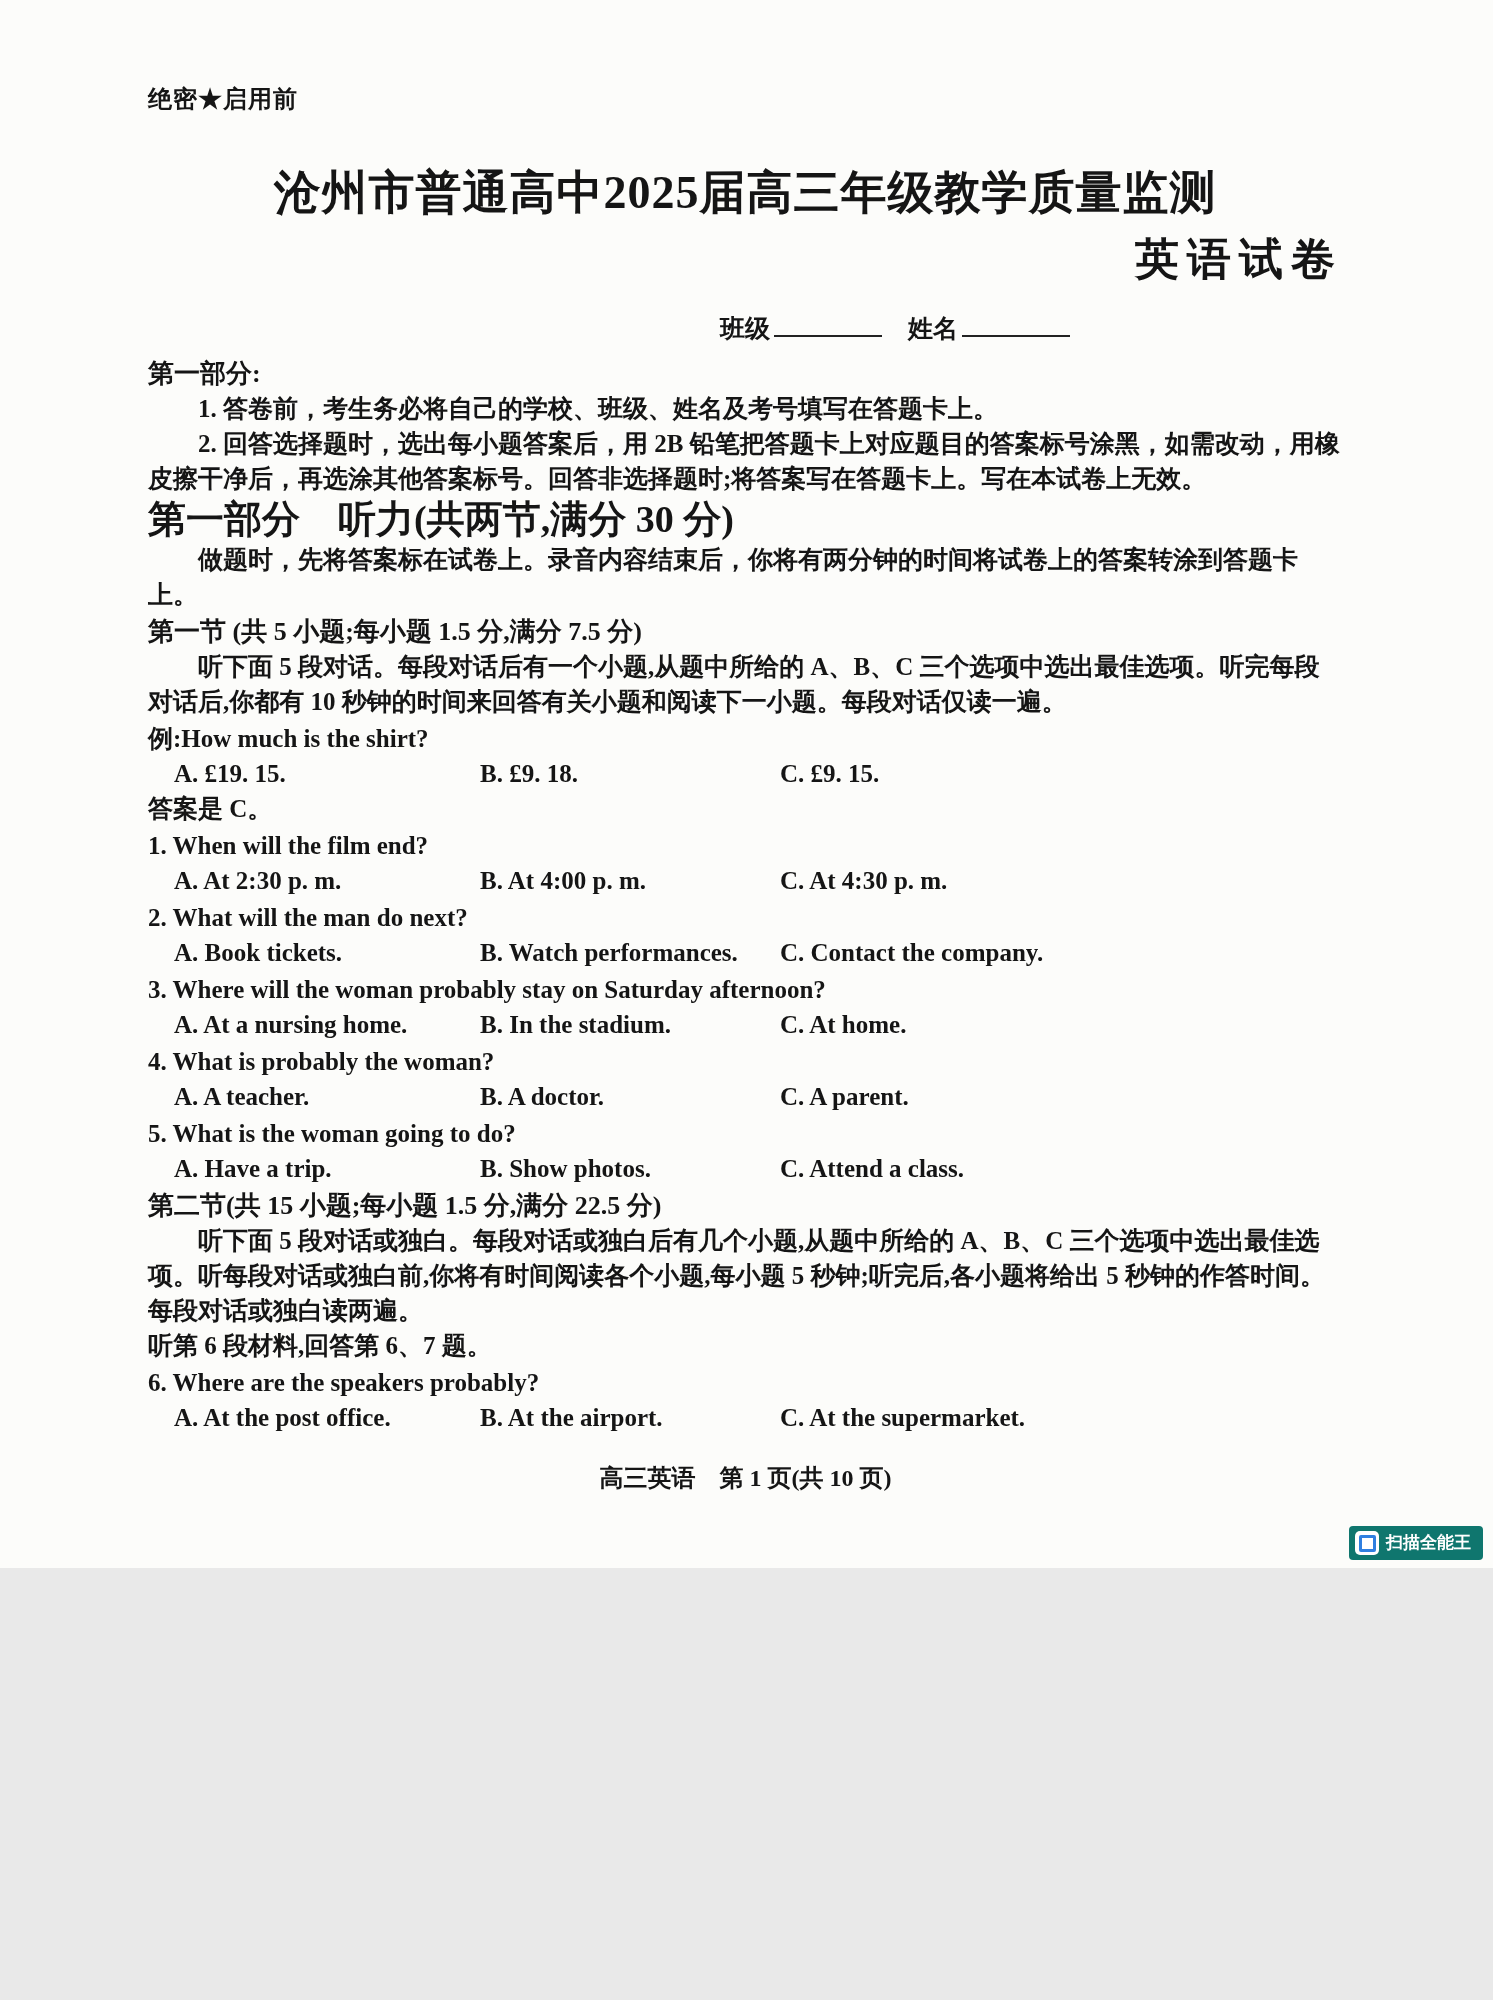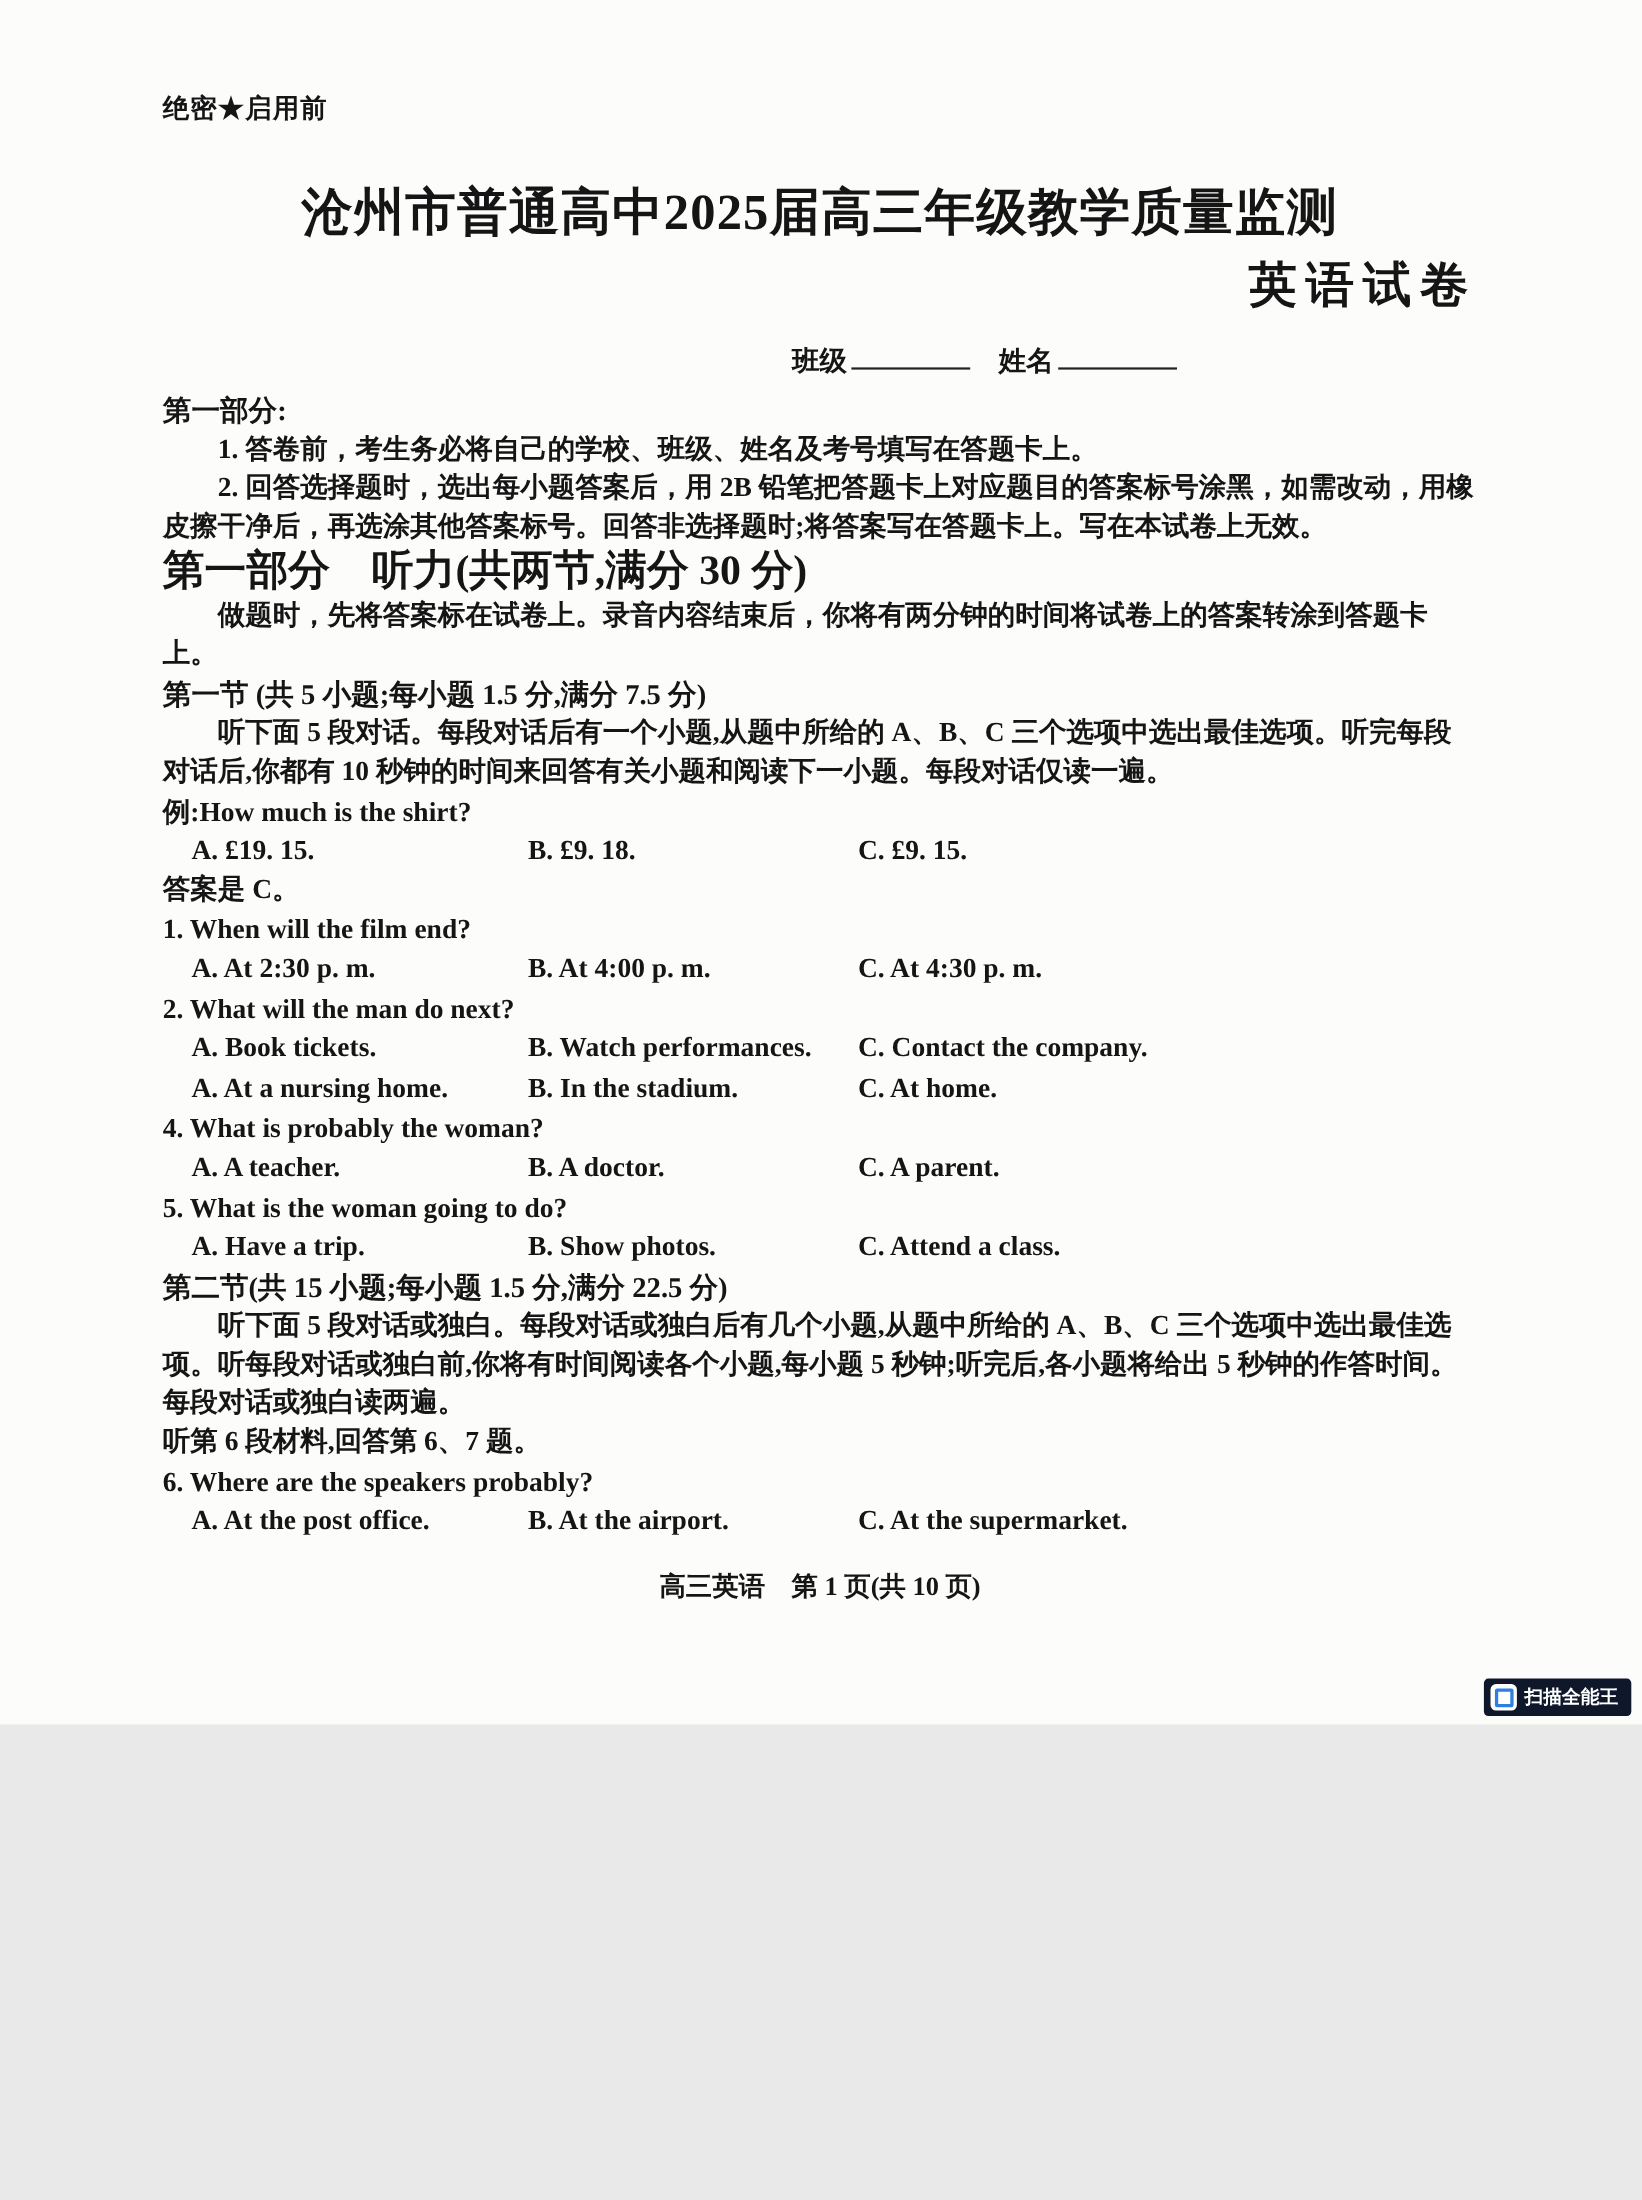--- a/index.html
+++ b/index.html
@@ -83,21 +83,21 @@
     font-size: 24px;
   }
 
   .watermark {
     position: absolute;
     right: 10px;
     bottom: 8px;
     display: flex;
     align-items: center;
     gap: 7px;
-    background: #0f172a;
+    background: #0f766e;
     color: #ffffff;
     border-radius: 4px;
     padding: 5px 12px 5px 6px;
     font-family: "Liberation Sans", "DejaVu Sans", sans-serif;
     font-size: 17px;
     line-height: 1.2;
     font-weight: 700;
   }
   .wm-icon {
     width: 24px;
@@ -164,20 +164,21 @@
   <div class="q-block">
     <p class="q-text">2. What will the man do next?</p>
     <div class="options">
       <span class="opt">A. Book tickets.</span>
       <span class="opt">B. Watch performances.</span>
       <span class="opt">C. Contact the company.</span>
     </div>
   </div>
 
   <div class="q-block">
+    <p class="q-text">3. Where will the woman probably stay on Saturday afternoon?</p>
     <div class="options">
       <span class="opt">A. At a nursing home.</span>
       <span class="opt">B. In the stadium.</span>
       <span class="opt">C. At home.</span>
     </div>
   </div>
 
   <div class="q-block">
     <p class="q-text">4. What is probably the woman?</p>
     <div class="options">

